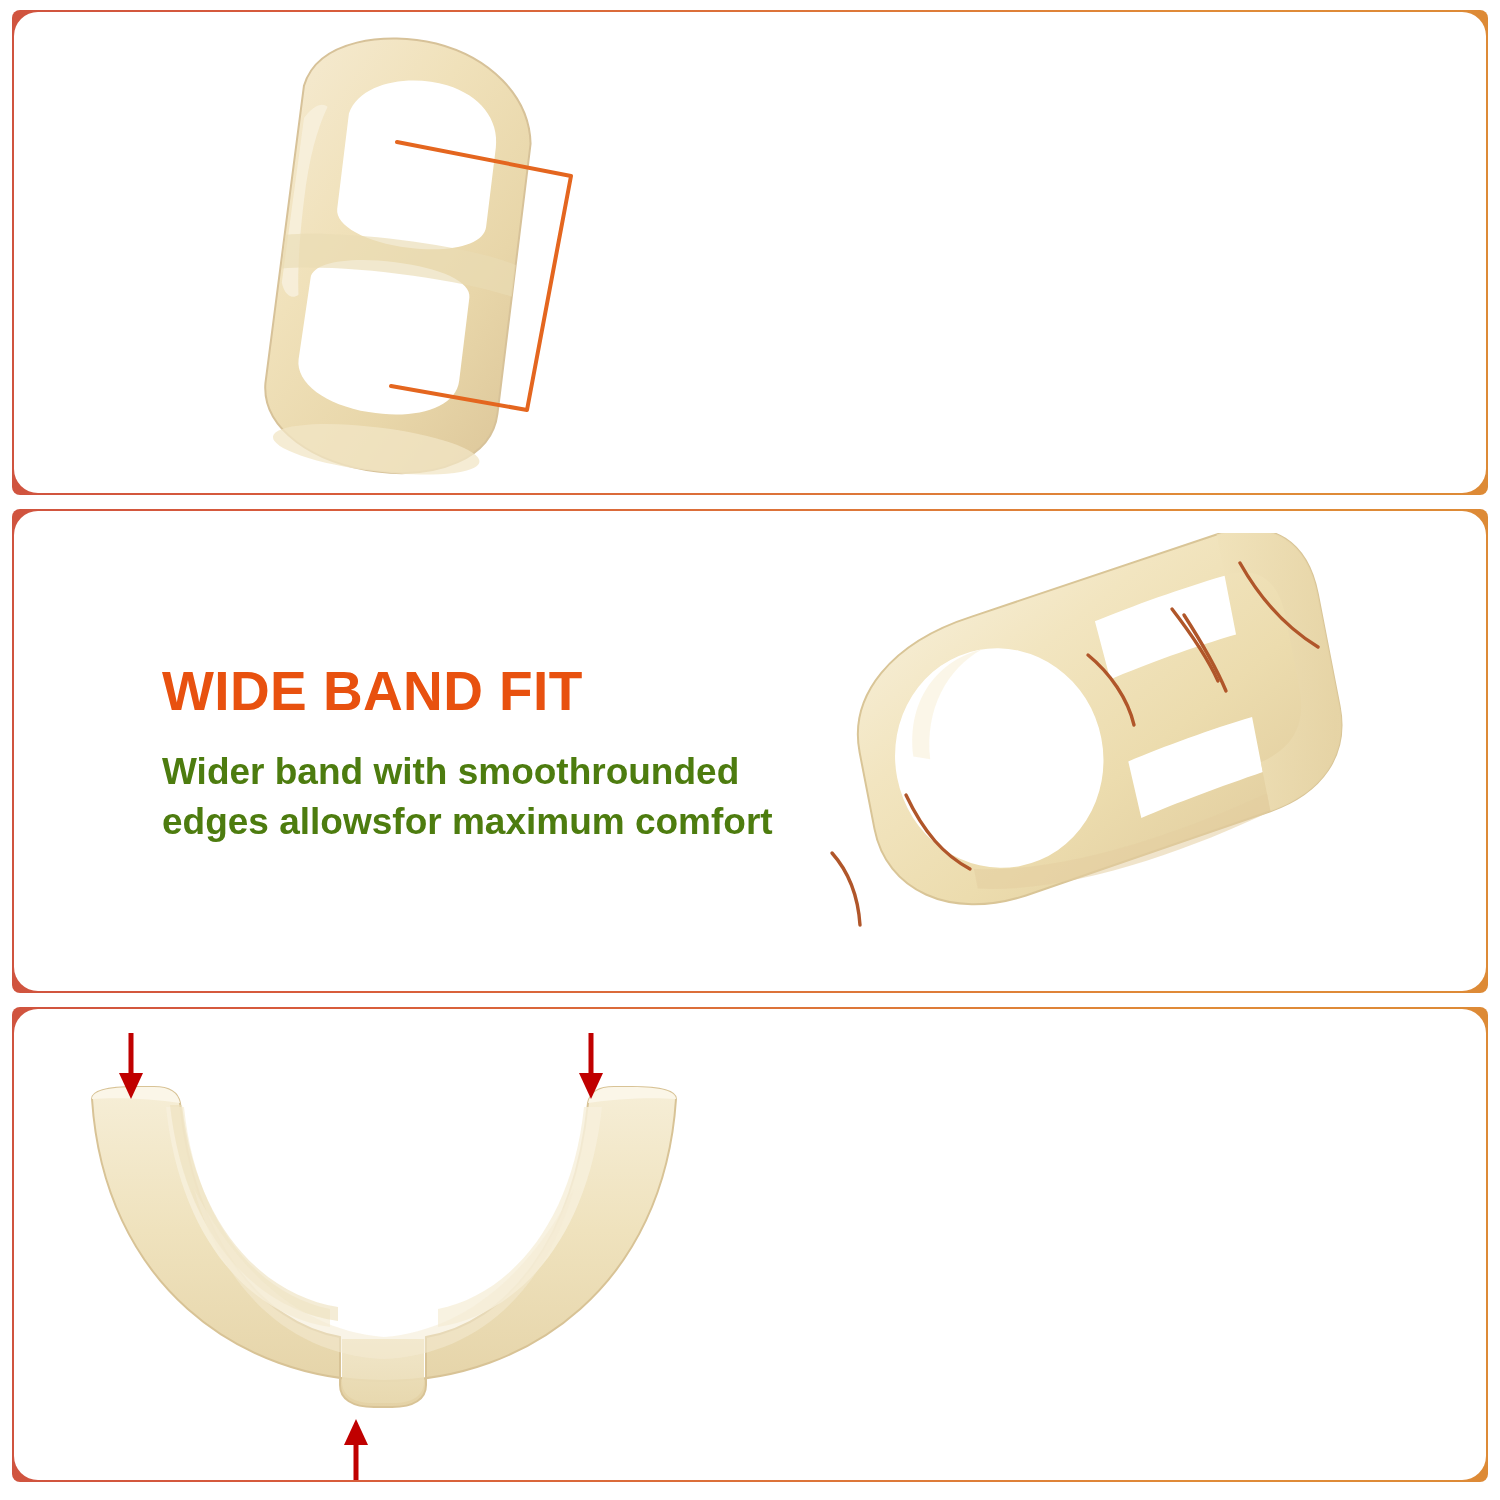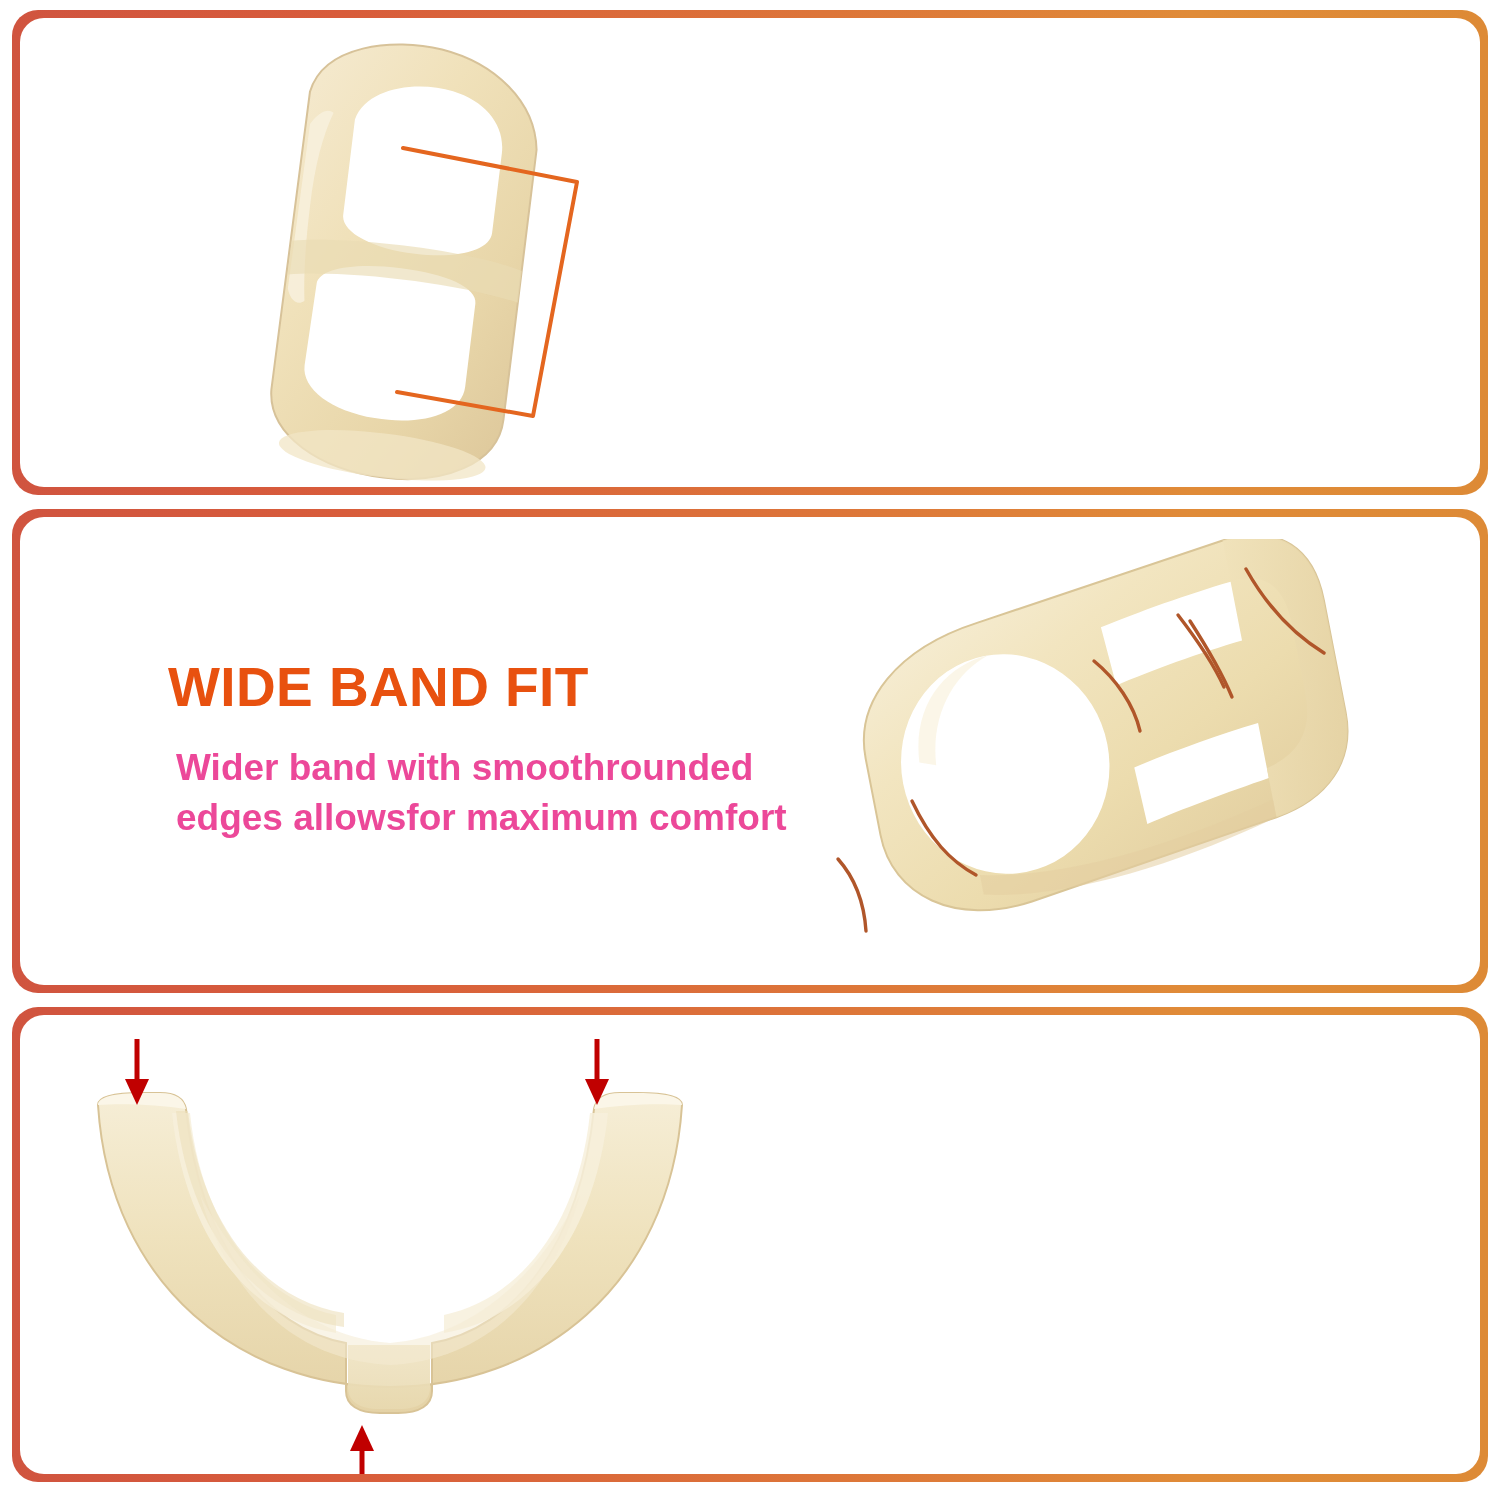--- a/index.html
+++ b/index.html
@@ -23,26 +23,26 @@
     box-sizing: border-box;
     padding: 10px 12px 18px 12px;
     display: flex;
     flex-direction: column;
     gap: 14px;
   }
 
   
   .panel {
     position: relative;
-    border-radius: 26px;
+    border-radius: 8px;
     background: #ffffff;
     box-sizing: border-box;
     overflow: hidden;
     
-    padding: 8px;
+    padding: 2px;
     background-image: linear-gradient(90deg, #d0543f 0%, #d85c3b 22%, #dd7539 55%, #e08b38 80%, #dd8a36 100%);
   }
   .panel-inner {
     position: relative;
     width: 100%;
     height: 100%;
     background: #ffffff;
     border-radius: 24px;
     display: flex;
     align-items: center;
@@ -60,24 +60,24 @@
     flex: 0 0 auto;
   }
   .heading {
     color: #e8510f;
     font-weight: bold;
     letter-spacing: 0.4px;
     line-height: 1.08;
     margin: 0 0 26px 0;
   }
   .body-text {
-    color: #ec4899;
+    color: #4d7c0f;
     font-weight: bold;
     line-height: 1.34;
-    margin: 8px;
+    margin: 0;
   }
 
   
   .p2-text  { width: 630px; margin-left: 148px; margin-top: 6px; }
   .p2-text .heading   { font-size: 55px; }
   .p2-text .body-text { font-size: 37px; }
 
   
   .img-col {
     position: relative;

